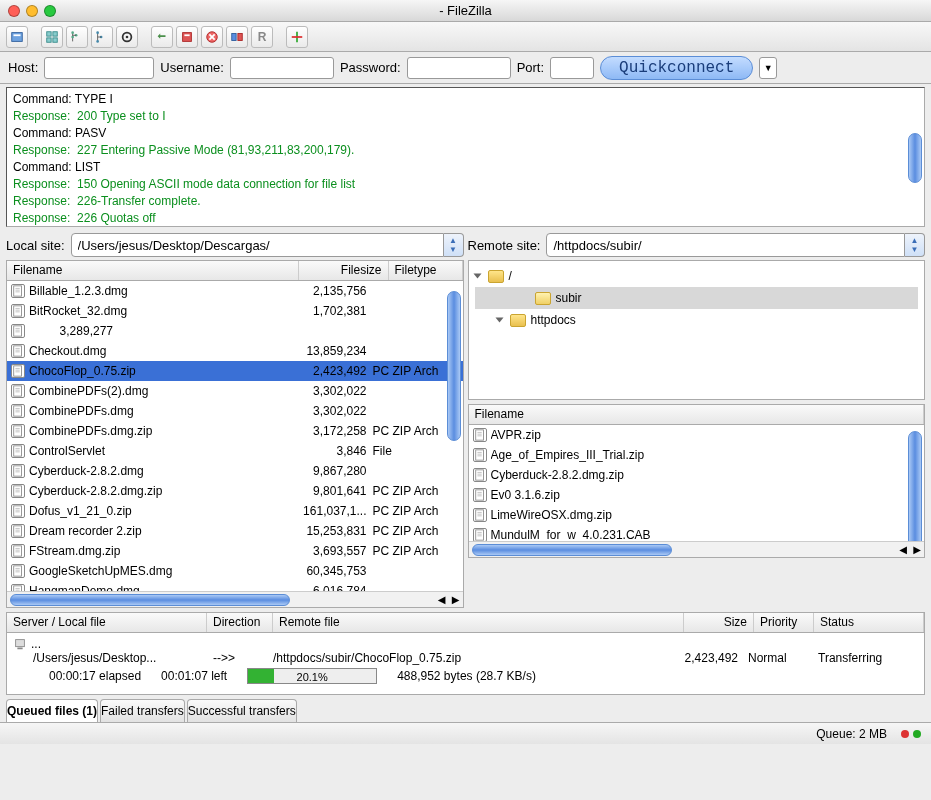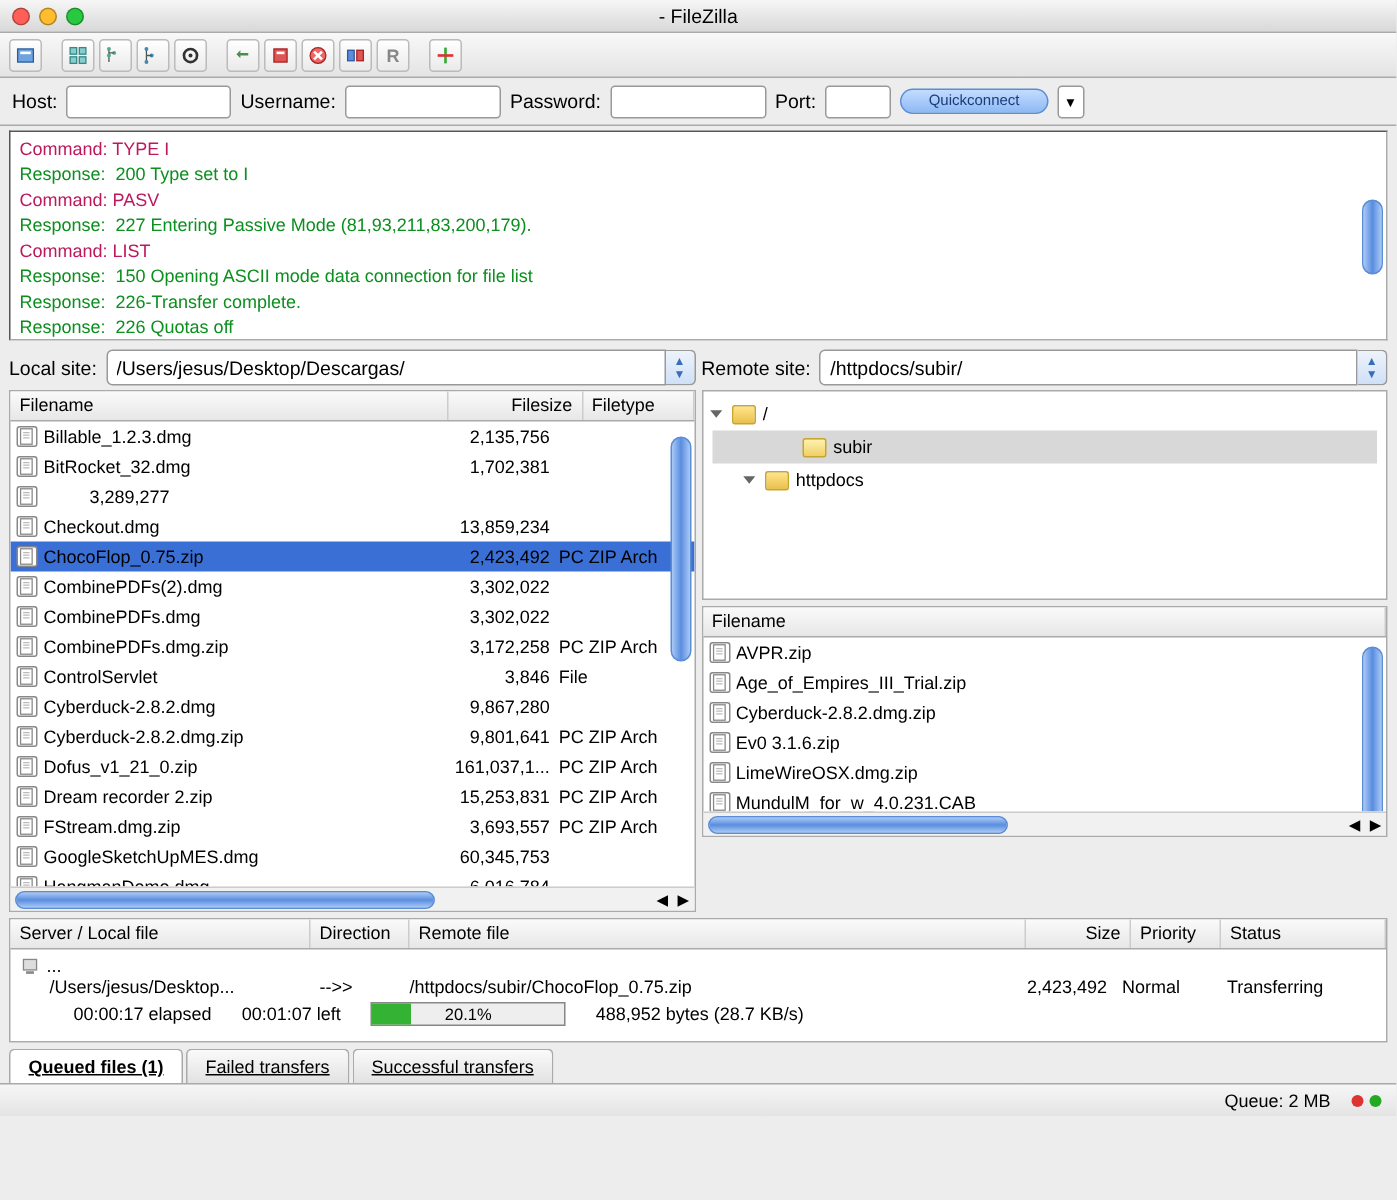--- a/index.html
+++ b/index.html
@@ -8,25 +8,25 @@
 .traffic { display: flex; gap: 6px; }
 .traffic span { width: 12px; height: 12px; border-radius: 50%; display: inline-block; border: 1px solid rgba(0,0,0,.3); }
 .close-dot { background:#ff5f57; } .min-dot { background:#ffbd2e; } .max-dot { background:#28c940; }
 .titlebar .title { position: absolute; left: 0; right: 0; text-align: center; font-size: 13px; }
 .toolbar { height: 30px; background: linear-gradient(#f8f8f8,#e4e4e4); border-bottom: 1px solid #aaa; display: flex; align-items: center; padding: 0 6px; gap: 2px; }
 .tb-icon { width: 22px; height: 22px; display: inline-flex; align-items: center; justify-content: center; border: 1px solid #bbb; background: linear-gradient(#fff,#eaeaea); border-radius: 3px; font-size: 12px; margin-right: 1px; }
 .tb-sep { width: 8px; }
 .quickbar { height: 32px; display: flex; align-items: center; padding: 0 8px; gap: 6px; background: #ededed; border-bottom: 1px solid #aaa; }
 .quickbar label { font-size: 13px; }
 .quickbar input { height: 22px; border: 1px solid #999; border-radius: 3px; padding: 0 4px; background: white; }
-.qc-button { background: linear-gradient(#c3dcff,#8eb9f5); border: 1px solid #5b8dd6; border-radius: 12px; padding: 2px 18px; font-size: 10px; color: #1a3d7a; }
+.qc-button { background: linear-gradient(#c3dcff,#8eb9f5); border: 1px solid #5b8dd6; border-radius: 12px; padding: 2px 18px; font-size: 16px; color: #1a3d7a; font-family: Liberation Mono, monospace; }
 .qc-dropdown { width: 18px; height: 22px; border: 1px solid #999; border-radius: 3px; background: white; display: inline-flex; align-items: center; justify-content: center; font-size: 9px; }
 .log { background: white; border: 1px inset #aaa; margin: 3px 6px; height: 140px; overflow: hidden; padding: 3px 6px; font-family: "Lucida Grande", Arial; font-size: 13px; position: relative; }
 .log-line { white-space: pre; line-height: 17px; }
-.blue { color: #be185d; } .green { color: #0b8f1e; }
+.blue { color: #000000; } .green { color: #0b8f1e; }
 .log .scrollbar { position: absolute; right: 2px; top: 45px; width: 14px; height: 50px; background: linear-gradient(90deg,#aac9f5,#5a8de0,#aac9f5); border-radius: 7px; border:1px solid #5b8dd6; }
 .panels { display: flex; gap: 4px; margin: 0 6px; }
 .panel { flex: 1; min-width: 0; }
 .site-row { display: flex; align-items: center; gap: 6px; padding: 3px 0; }
 .site-row label { font-size: 13px; }
 .combo { flex: 1; display: flex; }
 .combo input { flex: 1; height: 24px; border: 1px solid #999; border-radius: 4px 0 0 4px; padding: 0 6px; font-size: 13px; }
 .combo .spin { width: 20px; height: 24px; border: 1px solid #999; border-left: none; border-radius: 0 4px 4px 0; background: linear-gradient(#eef3fb,#cfe0f7); display: flex; flex-direction: column; font-size: 8px; align-items: center; justify-content: center; color: #3a6db7; }
 .filelist { background: white; border: 1px solid #aaa; }
 .fl-header { display: flex; background: linear-gradient(#fafafa,#e7e7e7); border-bottom: 1px solid #aaa; height: 20px; }
@@ -59,21 +59,21 @@
 .tr-body { padding: 4px 6px; font-size: 13px; }
 .tr-row1 { display: flex; align-items: center; }
 .tr-row1 .sz { margin-left: auto; width: 90px; text-align: right; }
 .tr-row1 .pri { width: 70px; padding-left: 10px; }
 .tr-row1 .st { width: 110px; padding-left: 10px; }
 .tr-row2 { display: flex; align-items: center; gap: 20px; padding: 3px 0 6px 36px; }
 .progress { width: 130px; height: 16px; border: 1px solid #888; background: #eee; position: relative; }
 .progress .bar { background: #33b233; height: 100%; width: 20.1%; }
 .progress .txt { position: absolute; inset: 0; text-align: center; font-size: 11px; line-height: 16px; }
 .tabs { display: flex; margin: 2px 6px 0; }
-.tab { padding: 4px 12px; border: 1px solid #aaa; background: linear-gradient(#fafafa,#e2e2e2); border-bottom: none; border-radius: 4px 4px 0 0; margin-right: 2px; font-size: 12px; text-decoration: underline; }
+.tab { padding: 4px 0; border: 1px solid #aaa; background: linear-gradient(#fafafa,#e2e2e2); border-bottom: none; border-radius: 4px 4px 0 0; margin-right: 2px; font-size: 12px; }
 .tab.active { background: white; font-weight: bold; }
 .statusbar { height: 22px; border-top: 1px solid #aaa; display: flex; align-items: center; padding: 0 10px; background: linear-gradient(#f6f6f6,#e4e4e4); }
 .statusbar .q { margin-left: auto; font-size: 12px; }
 .statusbar .dots { margin-left: 14px; display: flex; gap: 4px; }
 .statusbar .dots span { width: 8px; height: 8px; border-radius: 50%; }
 .srv-icon { width: 14px; height: 14px; display: inline-block; margin-right: 4px; }
 .svg-icon { width: 14px; height: 14px; }
 </style>
 </head>
 <body>

